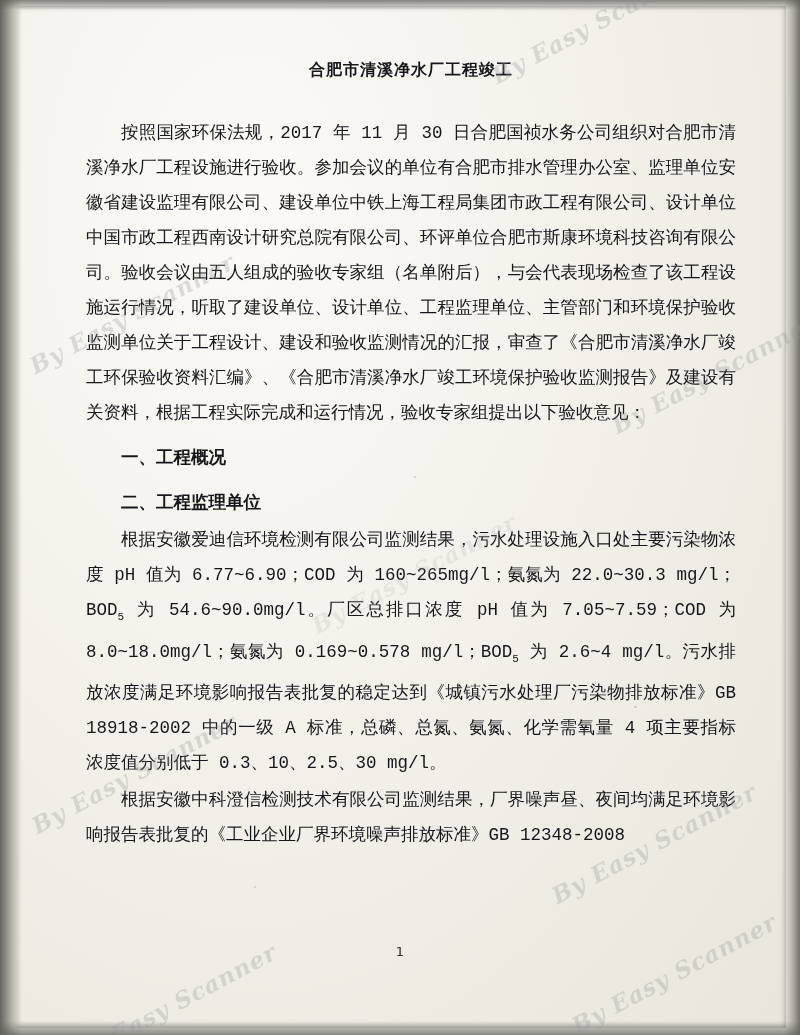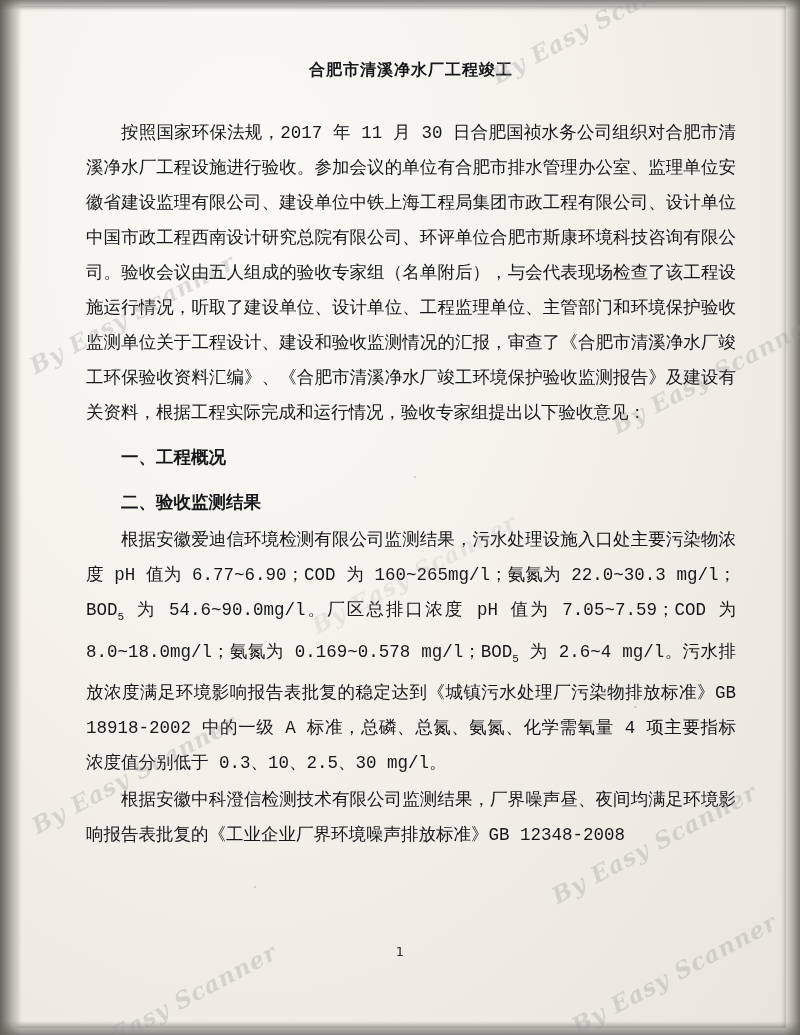--- a/index.html
+++ b/index.html
@@ -141,21 +141,21 @@
       <div class="doc-title">
         <span class="l1">合肥市清溪净水厂工程竣工</span>
       </div>
 
       <div class="body-text">
 
         <p class="para">按照国家环保法规，2017 年 11 月 30 日合肥国祯水务公司组织对合肥市清溪净水厂工程设施进行验收。参加会议的单位有合肥市排水管理办公室、监理单位安徽省建设监理有限公司、建设单位中铁上海工程局集团市政工程有限公司、设计单位中国市政工程西南设计研究总院有限公司、环评单位合肥市斯康环境科技咨询有限公司。验收会议由五人组成的验收专家组（名单附后），与会代表现场检查了该工程设施运行情况，听取了建设单位、设计单位、工程监理单位、主管部门和环境保护验收监测单位关于工程设计、建设和验收监测情况的汇报，审查了《合肥市清溪净水厂竣工环保验收资料汇编》、《合肥市清溪净水厂竣工环境保护验收监测报告》及建设有关资料，根据工程实际完成和运行情况，验收专家组提出以下验收意见：</p>
 
         <p class="section-head">一、工程概况</p>
 
-        <p class="section-head">二、验收监测结果</p>
+        <p class="section-head">二、工程监理单位</p>
         <p class="para">根据安徽爱迪信环境检测有限公司监测结果，污水处理设施入口处主要污染物浓度 pH 值为 6.77~6.90；COD 为 160~265mg/l；氨氮为 22.0~30.3 mg/l；BOD<sub>5</sub> 为 54.6~90.0mg/l。厂区总排口浓度 pH 值为 7.05~7.59；COD 为 8.0~18.0mg/l；氨氮为 0.169~0.578 mg/l；BOD<sub>5</sub> 为 2.6~4 mg/l。污水排放浓度满足环境影响报告表批复的稳定达到《城镇污水处理厂污染物排放标准》GB 18918-2002 中的一级 A 标准，总磷、总氮、氨氮、化学需氧量 4 项主要指标浓度值分别低于 0.3、10、2.5、30 mg/l。</p>
 
         <p class="para">根据安徽中科澄信检测技术有限公司监测结果，厂界噪声昼、夜间均满足环境影响报告表批复的《工业企业厂界环境噪声排放标准》GB 12348-2008</p>
 
       </div>
     </div>
 
     <div class="page-number">1</div>
 
     <span class="speck" style="left:120px; top:120px; width:3px; height:3px;"></span>

